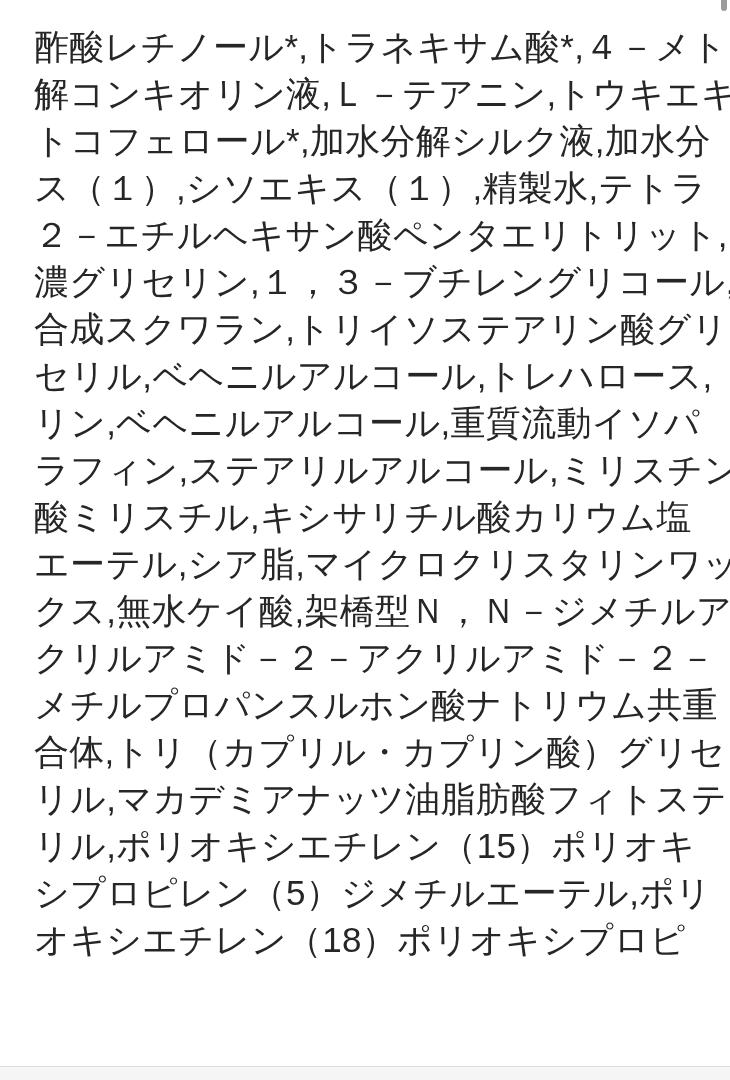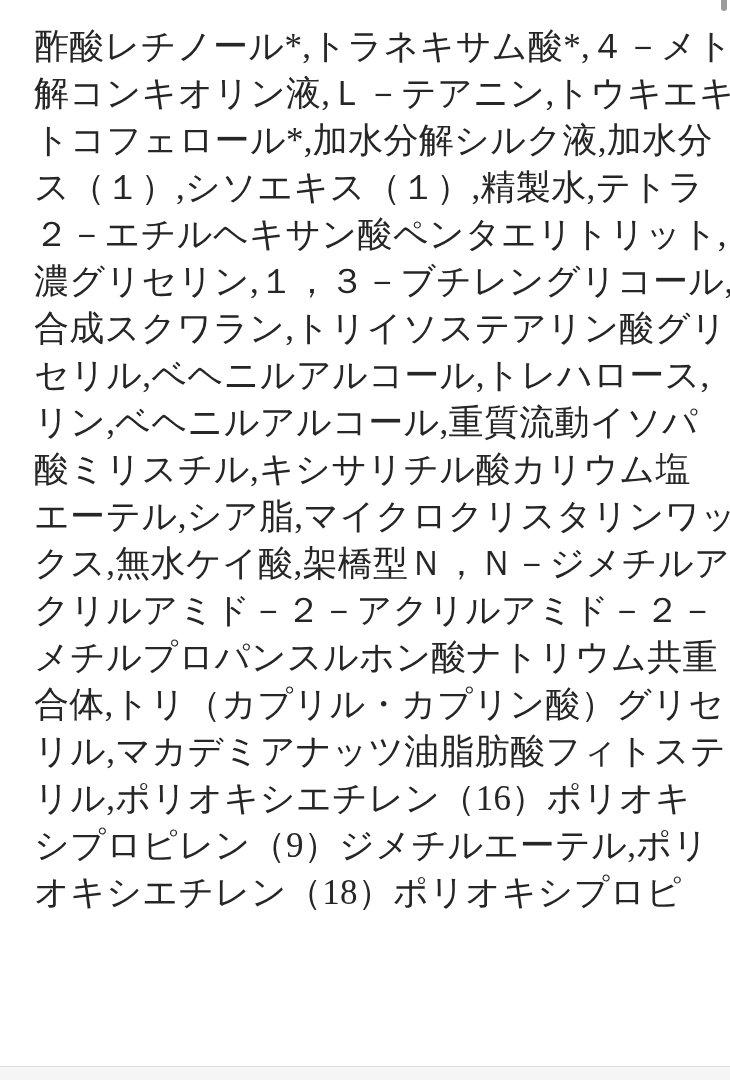--- a/index.html
+++ b/index.html
@@ -25,21 +25,20 @@
     width: 676px;
     color: #262626;
     font-size: 35px;
     line-height: 47px;
     font-weight: 400;
     letter-spacing: 0.3px;
   }
   .text-line {
     white-space: nowrap;
     overflow: visible;
-    font-family: Liberation Serif, serif;
   }
   .divider {
     position: absolute;
     left: 0;
     top: 1066px;
     width: 730px;
     height: 1px;
     background: #dedede;
   }
   .bottom-strip {
@@ -80,38 +79,39 @@
 
       <div class="text-line">濃グリセリン,１，３－ブチレングリコール,</div>
 
       <div class="text-line">合成スクワラン,トリイソステアリン酸グリ</div>
 
       <div class="text-line">セリル,ベヘニルアルコール,トレハロース,</div>
 
 
       <div class="text-line">リン,ベヘニルアルコール,重質流動イソパ</div>
 
+      <div class="text-line">ラフィン,ステアリルアルコール,ミリスチン</div>
 
       <div class="text-line">酸ミリスチル,キシサリチル酸カリウム塩</div>
 
       <div class="text-line">エーテル,シア脂,マイクロクリスタリンワッ</div>
 
       <div class="text-line">クス,無水ケイ酸,架橋型Ｎ，Ｎ－ジメチルア</div>
 
       <div class="text-line">クリルアミド－２－アクリルアミド－２－</div>
 
       <div class="text-line">メチルプロパンスルホン酸ナトリウム共重</div>
 
       <div class="text-line">合体,トリ（カプリル・カプリン酸）グリセ</div>
 
       <div class="text-line">リル,マカデミアナッツ油脂肪酸フィトステ</div>
 
-      <div class="text-line">リル,ポリオキシエチレン（16）ポリオキ</div>
+      <div class="text-line">リル,ポリオキシエチレン（15）ポリオキ</div>
 
-      <div class="text-line">シプロピレン（9）ジメチルエーテル,ポリ</div>
+      <div class="text-line">シプロピレン（5）ジメチルエーテル,ポリ</div>
 
       <div class="text-line">オキシエチレン（18）ポリオキシプロピ</div>
     </div>
 
   <div class="scroll-thumb"></div>
 
   <div class="divider"></div>
 
   <div class="bottom-strip"></div>
 

